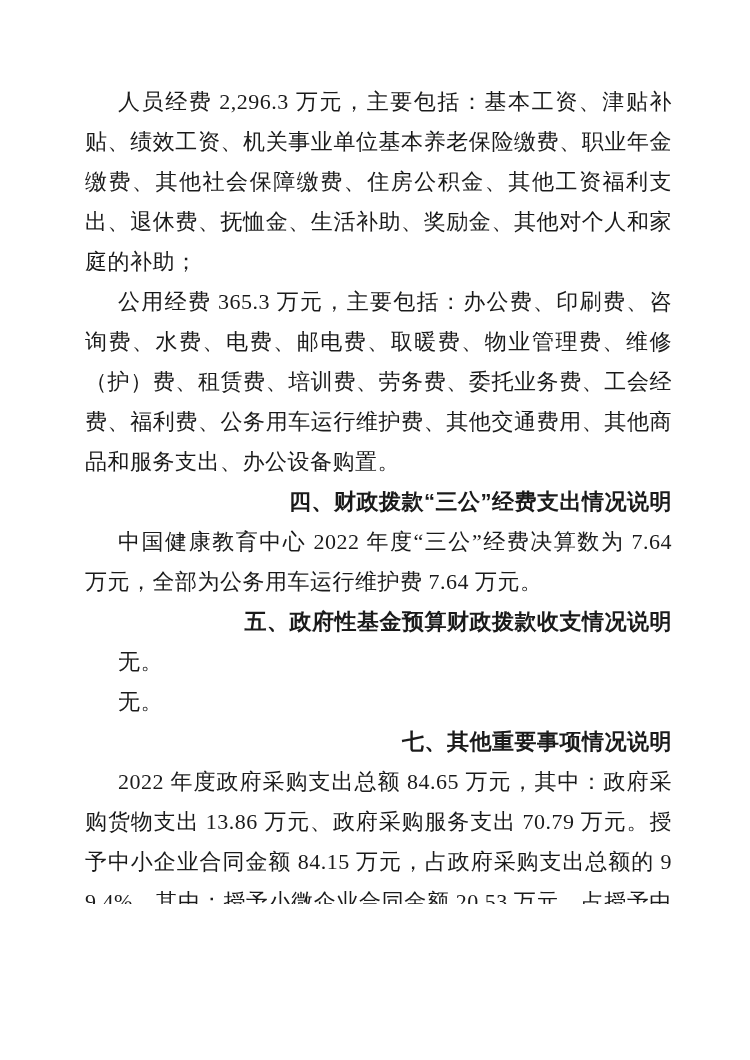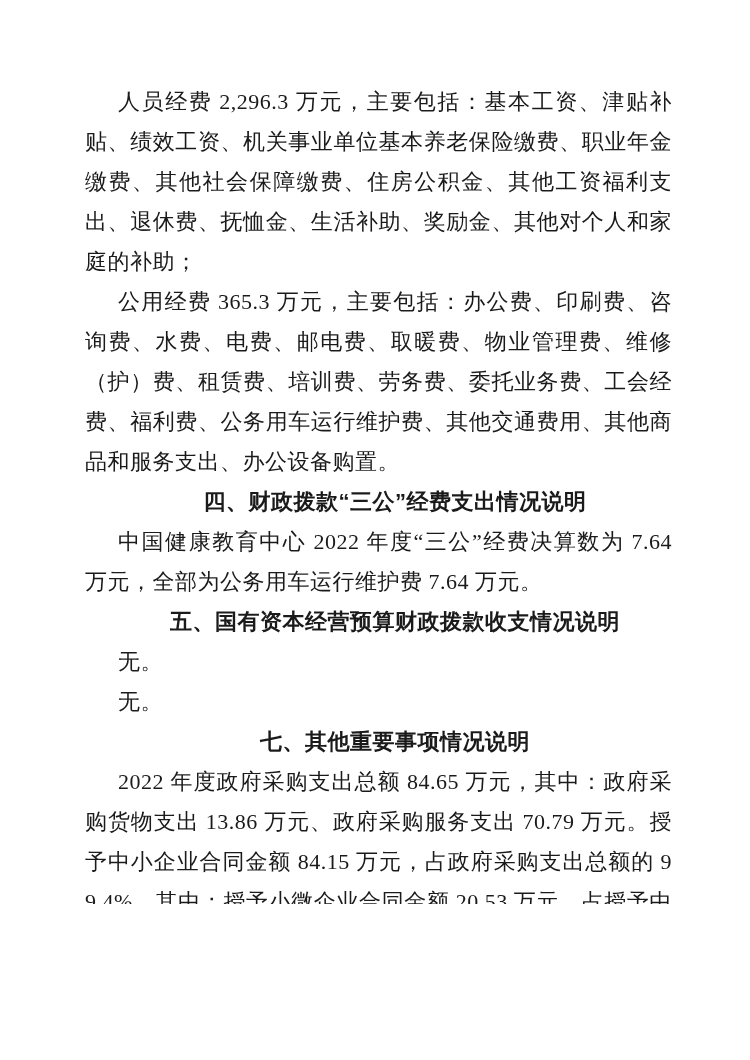--- a/index.html
+++ b/index.html
@@ -29,21 +29,21 @@
     text-align: justify;
     text-justify: inter-ideograph;
     text-indent: 33px;
     letter-spacing: 0.5px;
     word-break: break-all;
   }
   .content p.heading {
     font-weight: bold;
     font-family: "Liberation Sans", "DejaVu Sans", sans-serif;
     letter-spacing: 0.5px;
-    text-align: center;
+    text-align: right;
   }
   .footer {
     position: absolute;
     top: 966px;
     left: 0;
     width: 100%;
     text-align: center;
     font-size: 16px;
     line-height: 20px;
     color: #222222;
@@ -52,21 +52,21 @@
 </style>
 </head>
 <body>
 
 <div class="page">
   <div class="content">
     <p class="body">人员经费 2,296.3 万元，主要包括：基本工资、津贴补贴、绩效工资、机关事业单位基本养老保险缴费、职业年金缴费、其他社会保障缴费、住房公积金、其他工资福利支出、退休费、抚恤金、生活补助、奖励金、其他对个人和家庭的补助；</p>
     <p class="body">公用经费 365.3 万元，主要包括：办公费、印刷费、咨询费、水费、电费、邮电费、取暖费、物业管理费、维修（护）费、租赁费、培训费、劳务费、委托业务费、工会经费、福利费、公务用车运行维护费、其他交通费用、其他商品和服务支出、办公设备购置。</p>
     <p class="heading">四、财政拨款“三公”经费支出情况说明</p>
     <p class="body">中国健康教育中心 2022 年度“三公”经费决算数为 7.64 万元，全部为公务用车运行维护费 7.64 万元。</p>
-    <p class="heading">五、国有资本经营预算财政拨款收支情况说明</p>
+    <p class="heading">五、政府性基金预算财政拨款收支情况说明</p>
     <p class="body">无。</p>
     <p class="body">无。</p>
     <p class="heading">七、其他重要事项情况说明</p>
     <p class="body">2022 年度政府采购支出总额 84.65 万元，其中：政府采购货物支出 13.86 万元、政府采购服务支出 70.79 万元。授予中小企业合同金额 84.15 万元，占政府采购支出总额的 99.4%，其中：授予小微企业合同金额 20.53 万元，占授予中小企业合同金额的 24.4%。</p>
     <p class="body">（二）国有资产占用情况。</p>
   </div>
   <div class="footer">14</div>
 </div>
 
 </body></html>

